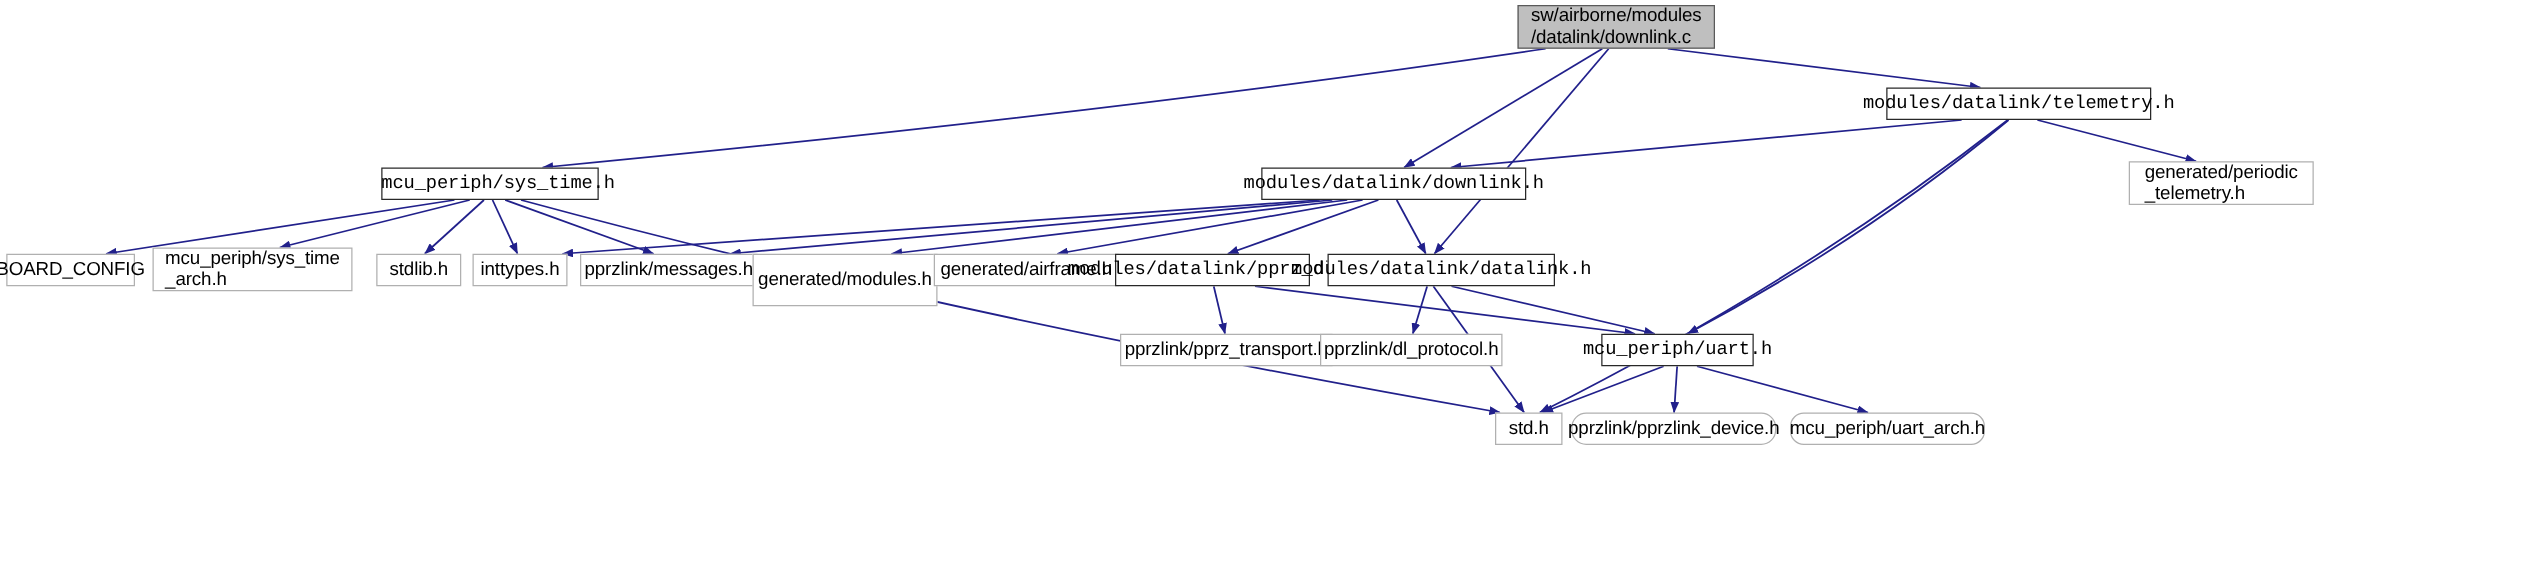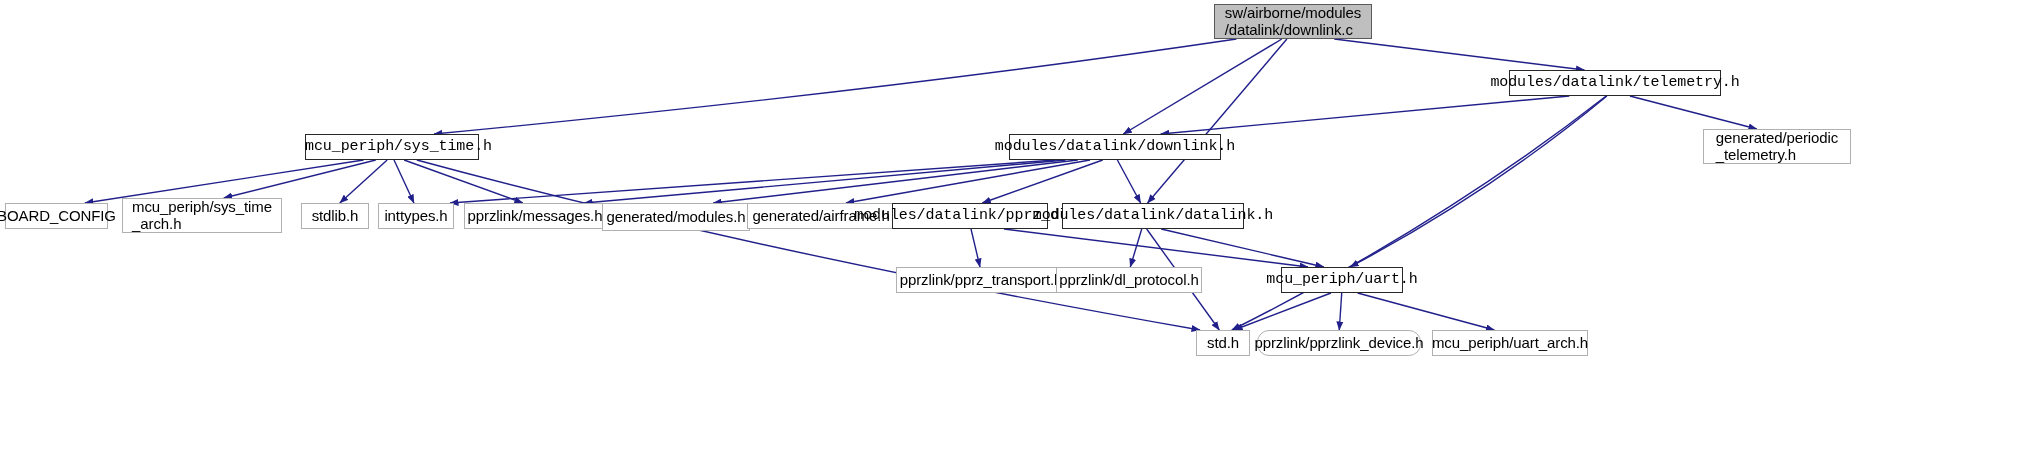--- a/index.html
+++ b/index.html
@@ -100,24 +100,24 @@
       <div class="node strong" style="left: 305px; top: 134px; width: 174px; height: 26px; padding-left: 13px;"><span class="label">mcu_periph/sys_time.h</span></div>
       <div class="node strong" style="left: 1009px; top: 134px; width: 212px; height: 26px;"><span class="label">modules/datalink/downlink.h</span></div>
       <div class="node" style="left: 1703px; top: 129px; width: 148px; height: 35px;"><span class="label">generated/periodic
 _telemetry.h</span></div>
       <div class="node" style="left: 5px; top: 203px; width: 103px; height: 26px;"><span class="label">BOARD_CONFIG</span></div>
       <div class="node" style="left: 122px; top: 198px; width: 160px; height: 35px;"><span class="label">mcu_periph/sys_time
 _arch.h</span></div>
       <div class="node" style="left: 301px; top: 203px; width: 68px; height: 26px;"><span class="label">stdlib.h</span></div>
       <div class="node" style="left: 378px; top: 203px; width: 76px; height: 26px;"><span class="label">inttypes.h</span></div>
       <div class="node" style="left: 464px; top: 203px; width: 142px; height: 26px;"><span class="label">pprzlink/messages.h</span></div>
-      <div class="node" style="left: 602px; top: 203px; width: 148px; height: 28px;"><span class="label">generated/modules.h</span></div>
+      <div class="node" style="left: 602px; top: 203px; width: 148px; height: 42px;"><span class="label">generated/modules.h</span></div>
       <div class="node" style="left: 747px; top: 203px; width: 148px; height: 26px;"><span class="label">generated/airframe.h</span></div>
       <div class="node strong" style="left: 892px; top: 203px; width: 156px; height: 26px;"><span class="label">modules/datalink/pprz_dl.h</span></div>
       <div class="node strong" style="left: 1062px; top: 203px; width: 182px; height: 26px;"><span class="label">modules/datalink/datalink.h</span></div>
       <div class="node" style="left: 896px; top: 267px; width: 170px; height: 26px;"><span class="label">pprzlink/pprz_transport.h</span></div>
       <div class="node" style="left: 1056px; top: 267px; width: 146px; height: 26px;"><span class="label">pprzlink/dl_protocol.h</span></div>
       <div class="node strong" style="left: 1281px; top: 267px; width: 122px; height: 26px;"><span class="label">mcu_periph/uart.h</span></div>
       <div class="node" style="left: 1196px; top: 330px; width: 54px; height: 26px;"><span class="label">std.h</span></div>
       <div class="node" style="left: 1257px; top: 330px; width: 164px; height: 26px; border-radius: 12px;"><span class="label">pprzlink/pprzlink_device.h</span></div>
-      <div class="node" style="left: 1432px; top: 330px; width: 156px; height: 26px;"><span class="label">mcu_periph/uart_arch.h</span></div>
+      <div class="node" style="left: 1432px; top: 330px; width: 156px; height: 26px; border-radius: 11px;"><span class="label">mcu_periph/uart_arch.h</span></div>
     </div>
 </div>
 
 </body></html>

